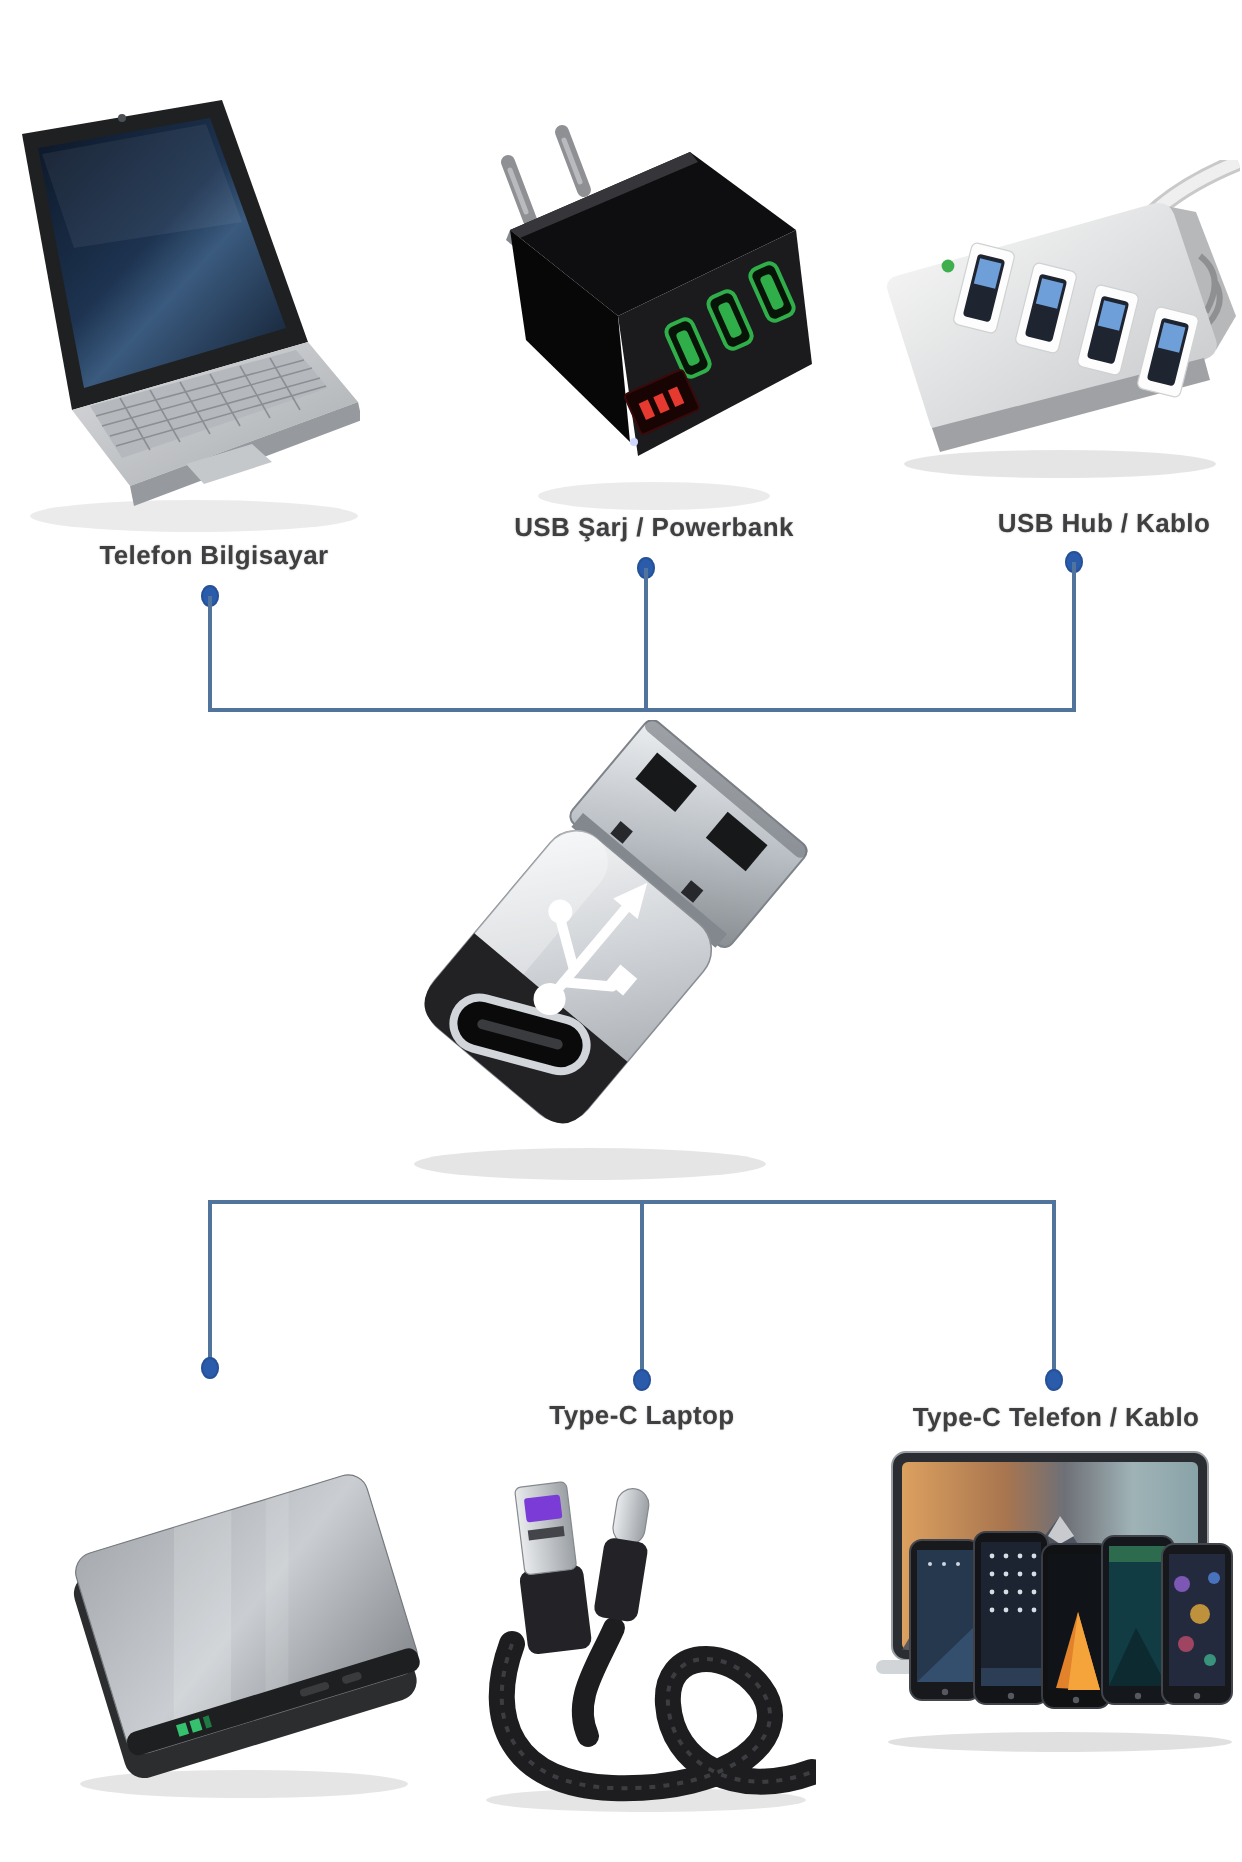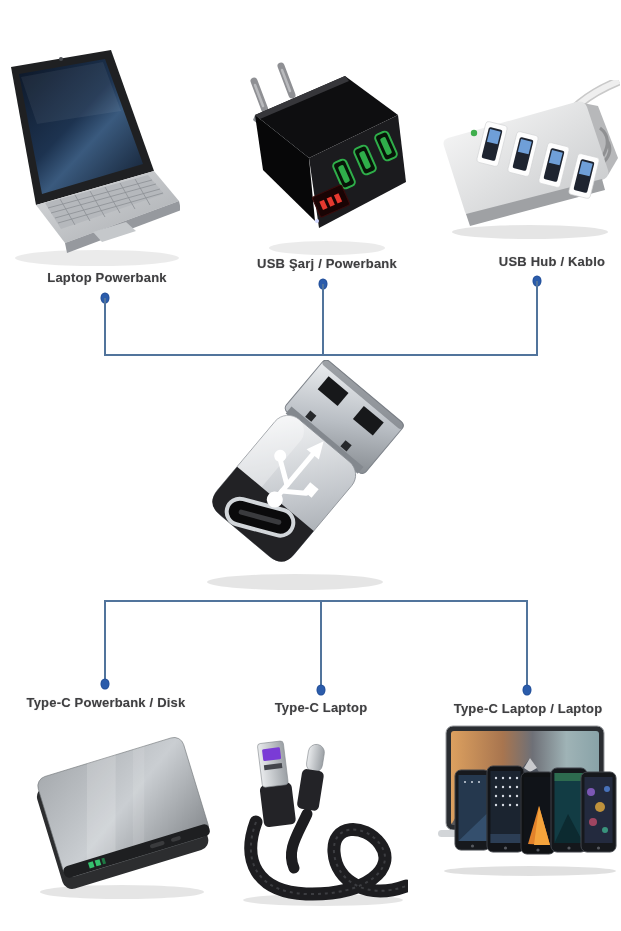--- a/index.html
+++ b/index.html
@@ -130,21 +130,21 @@
         </g>
         <g transform="translate(154,96) rotate(14)">
           <rect x="-11" y="-21" width="22" height="42" rx="3" fill="#fdfdfd" stroke="#cfd1d3" stroke-width=".6"></rect>
           <rect x="-7" y="-16" width="14" height="32" rx="2" fill="#1e2430"></rect>
           <rect x="-5.5" y="-14" width="11" height="13" fill="#6f9fd8"></rect>
         </g>
       </g>
     </svg>
   </figure>
 
-  <div class="lbl" style="left:107px;top:270px;">Laptop Powerbank</div>
+  <div class="lbl" style="left:107px;top:270px;">Telefon Bilgisayar</div>
   <div class="lbl" style="left:327px;top:256px;">USB Şarj / Powerbank</div>
   <div class="lbl" style="left:552px;top:254px;">USB Hub / Kablo</div>
 
   <div class="cdot" style="left:105px;top:298px;"></div>
   <div class="cdot" style="left:323px;top:284px;"></div>
   <div class="cdot" style="left:537px;top:281px;"></div>
   <div class="cline" style="left:104px;top:298px;width:2px;height:57px;"></div>
   <div class="cline" style="left:322px;top:284px;width:2px;height:71px;"></div>
   <div class="cline" style="left:536px;top:281px;width:2px;height:74px;"></div>
   <div class="cline" style="left:104px;top:354px;width:434px;height:2px;"></div>
@@ -195,23 +195,22 @@
   </figure>
 
   <div class="cline" style="left:104px;top:600px;width:424px;height:2px;"></div>
   <div class="cline" style="left:104px;top:600px;width:2px;height:84px;"></div>
   <div class="cline" style="left:320px;top:600px;width:2px;height:90px;"></div>
   <div class="cline" style="left:526px;top:600px;width:2px;height:90px;"></div>
   <div class="cdot" style="left:105px;top:684px;"></div>
   <div class="cdot" style="left:321px;top:690px;"></div>
   <div class="cdot" style="left:527px;top:690px;"></div>
 
-  <div class="lbl" style="left:106px;top:695px;">Type-C Powerbank / Disk</div>
   <div class="lbl" style="left:321px;top:700px;">Type-C Laptop</div>
-  <div class="lbl" style="left:528px;top:701px;">Type-C Laptop / Laptop</div>
+  <div class="lbl" style="left:528px;top:701px;">Type-C Telefon / Kablo</div>
 
   <figure class="art" id="art-powerbank">
     <svg viewBox="0 0 190 185">
       <defs>
         <linearGradient id="pbg" x1="0" y1="0" x2="1" y2="1">
           <stop offset="0" stop-color="#a7abaf"></stop>
             <stop offset=".5" stop-color="#caced2"></stop>
             <stop offset="1" stop-color="#83878b"></stop>
         </linearGradient>
       </defs>

